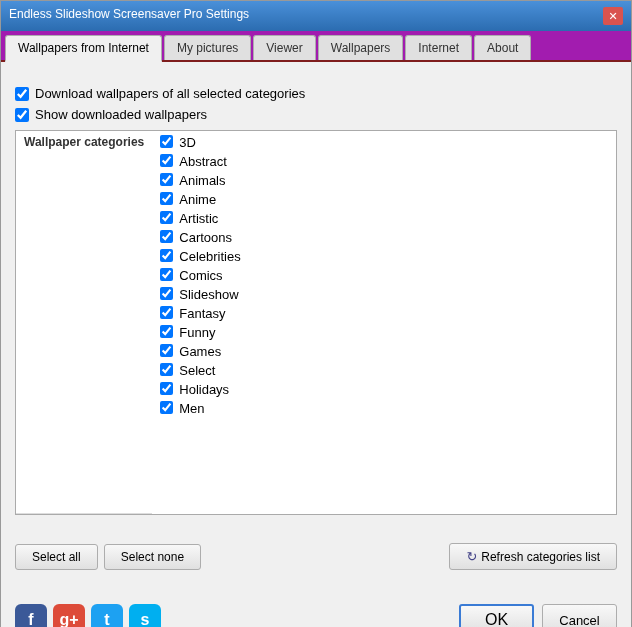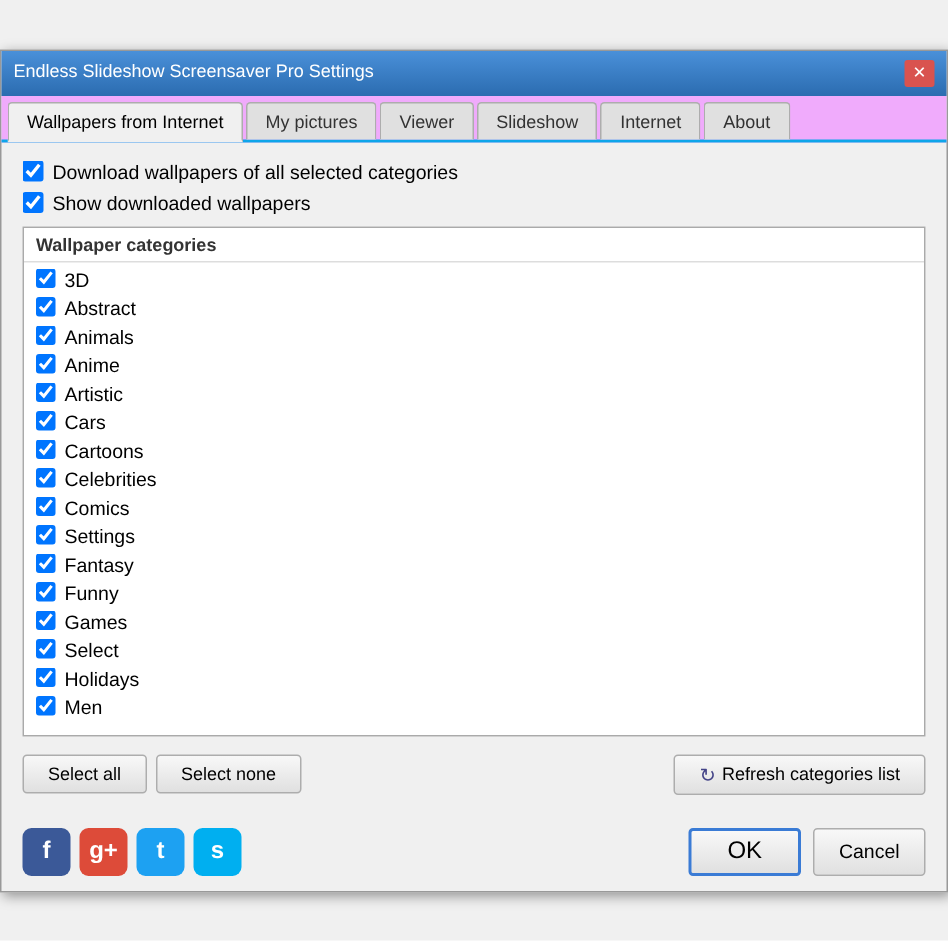--- a/index.html
+++ b/index.html
@@ -43,22 +43,22 @@
       color: white;
       font-size: 11px;
       cursor: pointer;
       display: flex;
       align-items: center;
       justify-content: center;
       border-radius: 2px;
     }
     .tab-bar {
       display: flex;
-      background: #f0abfc;
-      border-bottom: 2px solid #0ea5e9;
+      background: #a21caf;
+      border-bottom: 2px solid #7f1d1d;
       padding-top: 4px;
       padding-left: 4px;
     }
     .tab {
       padding: 5px 12px;
       cursor: pointer;
       border: 1px solid #adadad;
       border-bottom: none;
       margin-right: 2px;
       background: #e0e0e0;
@@ -67,41 +67,41 @@
       border-radius: 3px 3px 0 0;
     }
     .tab.active {
       background: #f0f0f0;
       border-bottom: 2px solid #f0f0f0;
       margin-bottom: -2px;
       font-weight: normal;
       color: #000;
     }
     .content {
-      padding: 12px 14px;
+      padding: 24px 14px;
     }
     .checkbox-row {
       display: flex;
       align-items: center;
       margin-bottom: 6px;
       font-size: 13px;
     }
     .checkbox-row input[type=checkbox] {
       margin-right: 6px;
       width: 14px;
       height: 14px;
     }
     .category-panel {
       border: 1px solid #aaa;
       background: white;
       margin-top: 8px;
-      height: 340px;
+      height: 385px;
       overflow: hidden;
       display: flex;
-      flex-direction: column;
+      flex-direction: row;
     }
     .category-header {
       padding: 4px 8px;
       font-size: 12px;
       font-weight: bold;
       border-bottom: 1px solid #ddd;
       background: white;
       color: #333;
     }
     .category-list-wrapper {
@@ -141,20 +141,21 @@
       gap: 6px;
     }
     .btn {
       padding: 5px 16px;
       font-size: 12px;
       border: 1px solid #adadad;
       background: linear-gradient(to bottom, #f8f8f8, #e0e0e0);
       cursor: pointer;
       border-radius: 3px;
       min-width: 80px;
+      margin-top: 16px;
     }
     .btn-refresh {
       min-width: 160px;
       display: flex;
       align-items: center;
       gap: 4px;
       justify-content: center;
     }
     .btn-ok {
       min-width: 75px;
@@ -213,21 +214,21 @@
     <span class="title-bar-text">Endless Slideshow Screensaver Pro Settings</span>
     <div class="title-bar-controls">
       <button class="title-bar-btn">✕</button>
     </div>
   </div>
 
   <div class="tab-bar">
     <div class="tab active">Wallpapers from Internet</div>
     <div class="tab">My pictures</div>
     <div class="tab">Viewer</div>
-    <div class="tab">Slideshow</div>
+    <div class="tab">Wallpapers</div>
     <div class="tab">Internet</div>
     <div class="tab">About</div>
   </div>
 
   <div class="content">
 
     <div class="checkbox-row">
       <input type="checkbox" checked="" style="">
       <label>Download wallpapers of all selected categories</label>
     </div>
@@ -256,37 +257,33 @@
             <div class="category-item">
               <input type="checkbox" checked="" style="">
               <span>Anime</span>
             </div>
             <div class="category-item">
               <input type="checkbox" checked="" style="">
               <span>Artistic</span>
             </div>
             <div class="category-item">
               <input type="checkbox" checked="" style="">
-              <span>Cars</span>
-            </div>
-            <div class="category-item">
-              <input type="checkbox" checked="" style="">
               <span>Cartoons</span>
             </div>
             <div class="category-item">
               <input type="checkbox" checked="" style="">
               <span>Celebrities</span>
             </div>
             <div class="category-item">
               <input type="checkbox" checked="" style="">
               <span>Comics</span>
             </div>
             <div class="category-item">
               <input type="checkbox" checked="" style="">
-              <span>Settings</span>
+              <span>Slideshow</span>
             </div>
             <div class="category-item">
               <input type="checkbox" checked="" style="">
               <span>Fantasy</span>
             </div>
             <div class="category-item">
               <input type="checkbox" checked="" style="">
               <span>Funny</span>
             </div>
             <div class="category-item">

